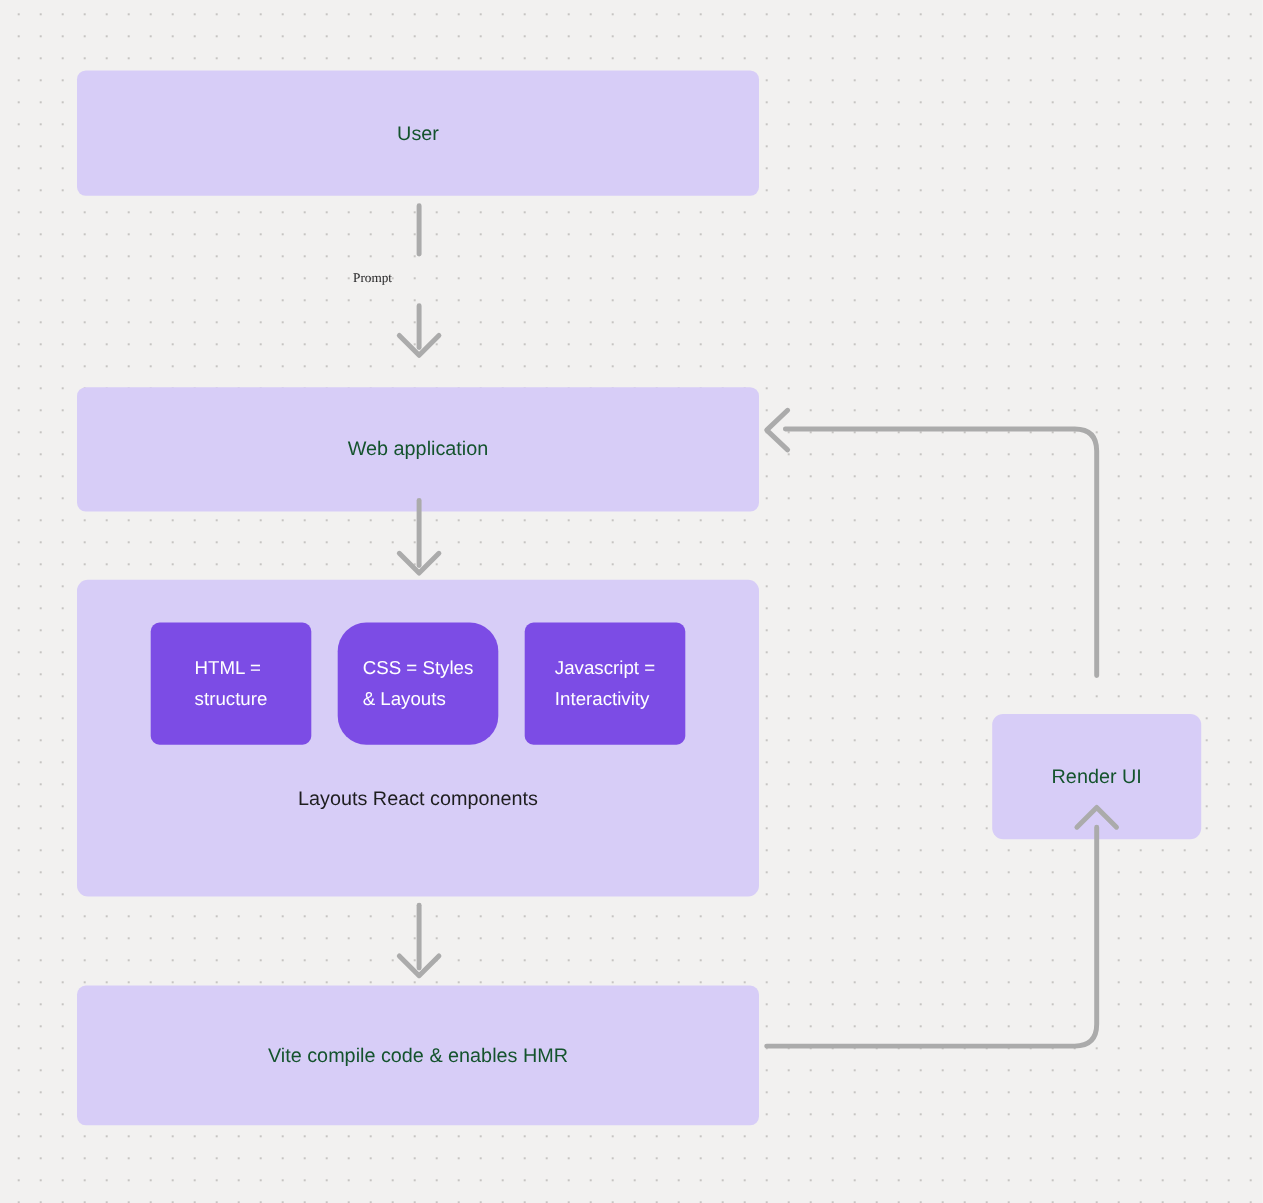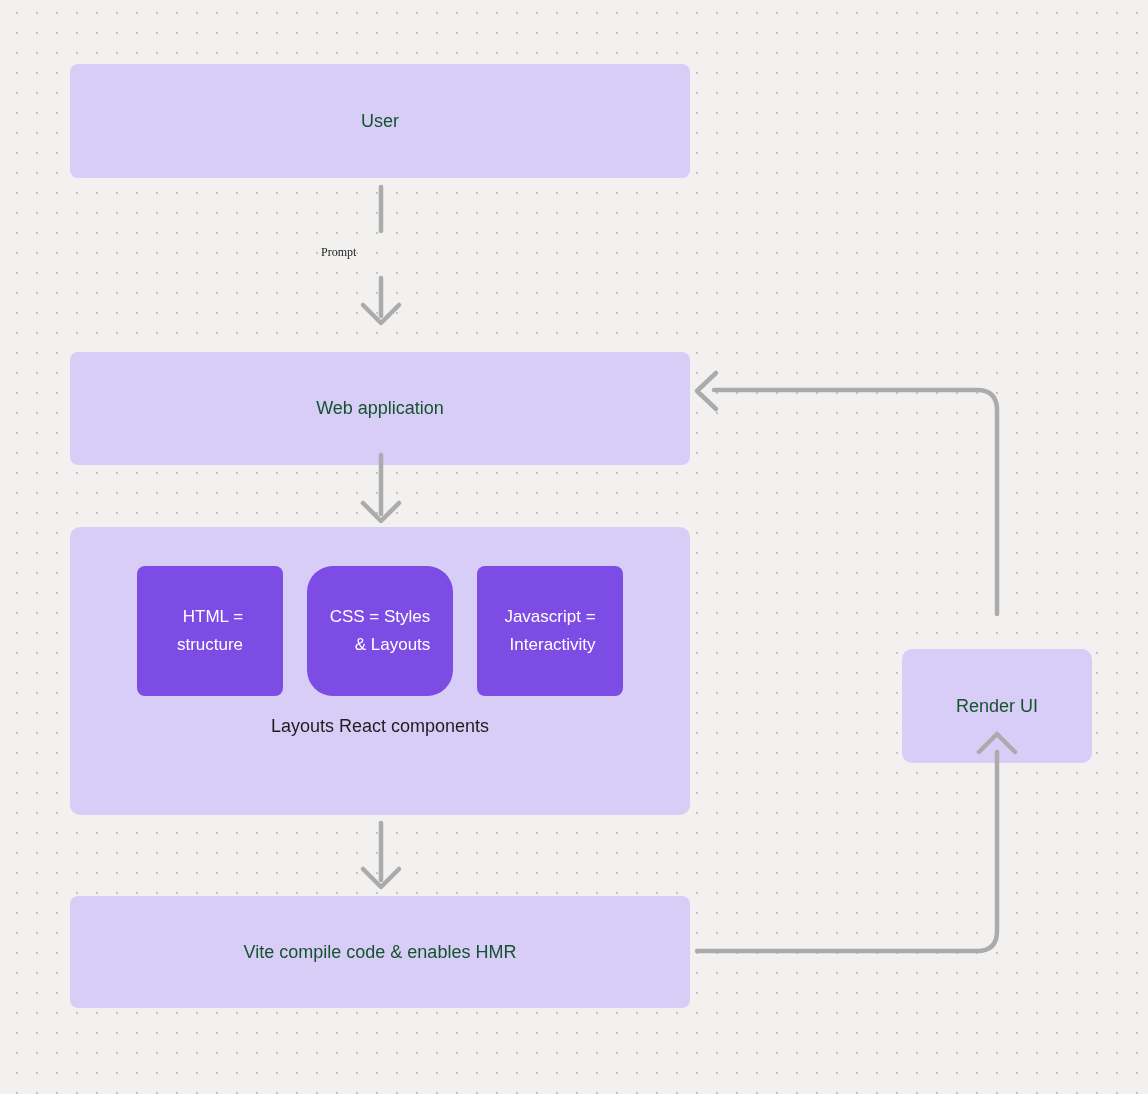--- a/index.html
+++ b/index.html
@@ -21,32 +21,32 @@
     display: flex; align-items: center; justify-content: center;
     background: #D7CDF7;
     color: #14532d;
     font-size: 18px;
     border-radius: 8px;
     text-align: center;
   }
   .node-user   { left: 70px;  top: 64px;  width: 620px; height: 114px; }
   .node-webapp { left: 70px;  top: 334px; width: 620px; height: 113px; margin-top: 18px; }
   .node-container { left: 70px; top: 527px; width: 620px; height: 288px; border-radius: 10px; }
-  .node-vite   { left: 70px;  top: 896px; width: 620px; height: 112px; }
+  .node-vite   { left: 70px;  top: 896px; width: 620px; height: 127px; }
   .node-render { left: 902px; top: 614px; width: 190px; height: 114px; border-radius: 10px; margin-top: 35px; }
   .chip {
     position: absolute;
     display: flex; align-items: center; justify-content: center;
-    width: 146px; height: 130px;
+    width: 146px; height: 111px;
     background: #7C4CE5;
     color: #FFFFFF;
     font-size: 17px;
     line-height: 28px;
     border-radius: 8px;
-    text-align: right;
+    text-align: left;
     white-space: pre-line;
   }
   .chip-html { left: 137px; top: 566px; }
   .chip-css  { left: 307px; top: 566px; border-radius: 26px; }
   .chip-js   { left: 477px; top: 566px; }
   .container-caption {
     position: absolute;
     left: 70px; top: 716px; width: 620px;
     text-align: center;
     color: #1E1E1F;

